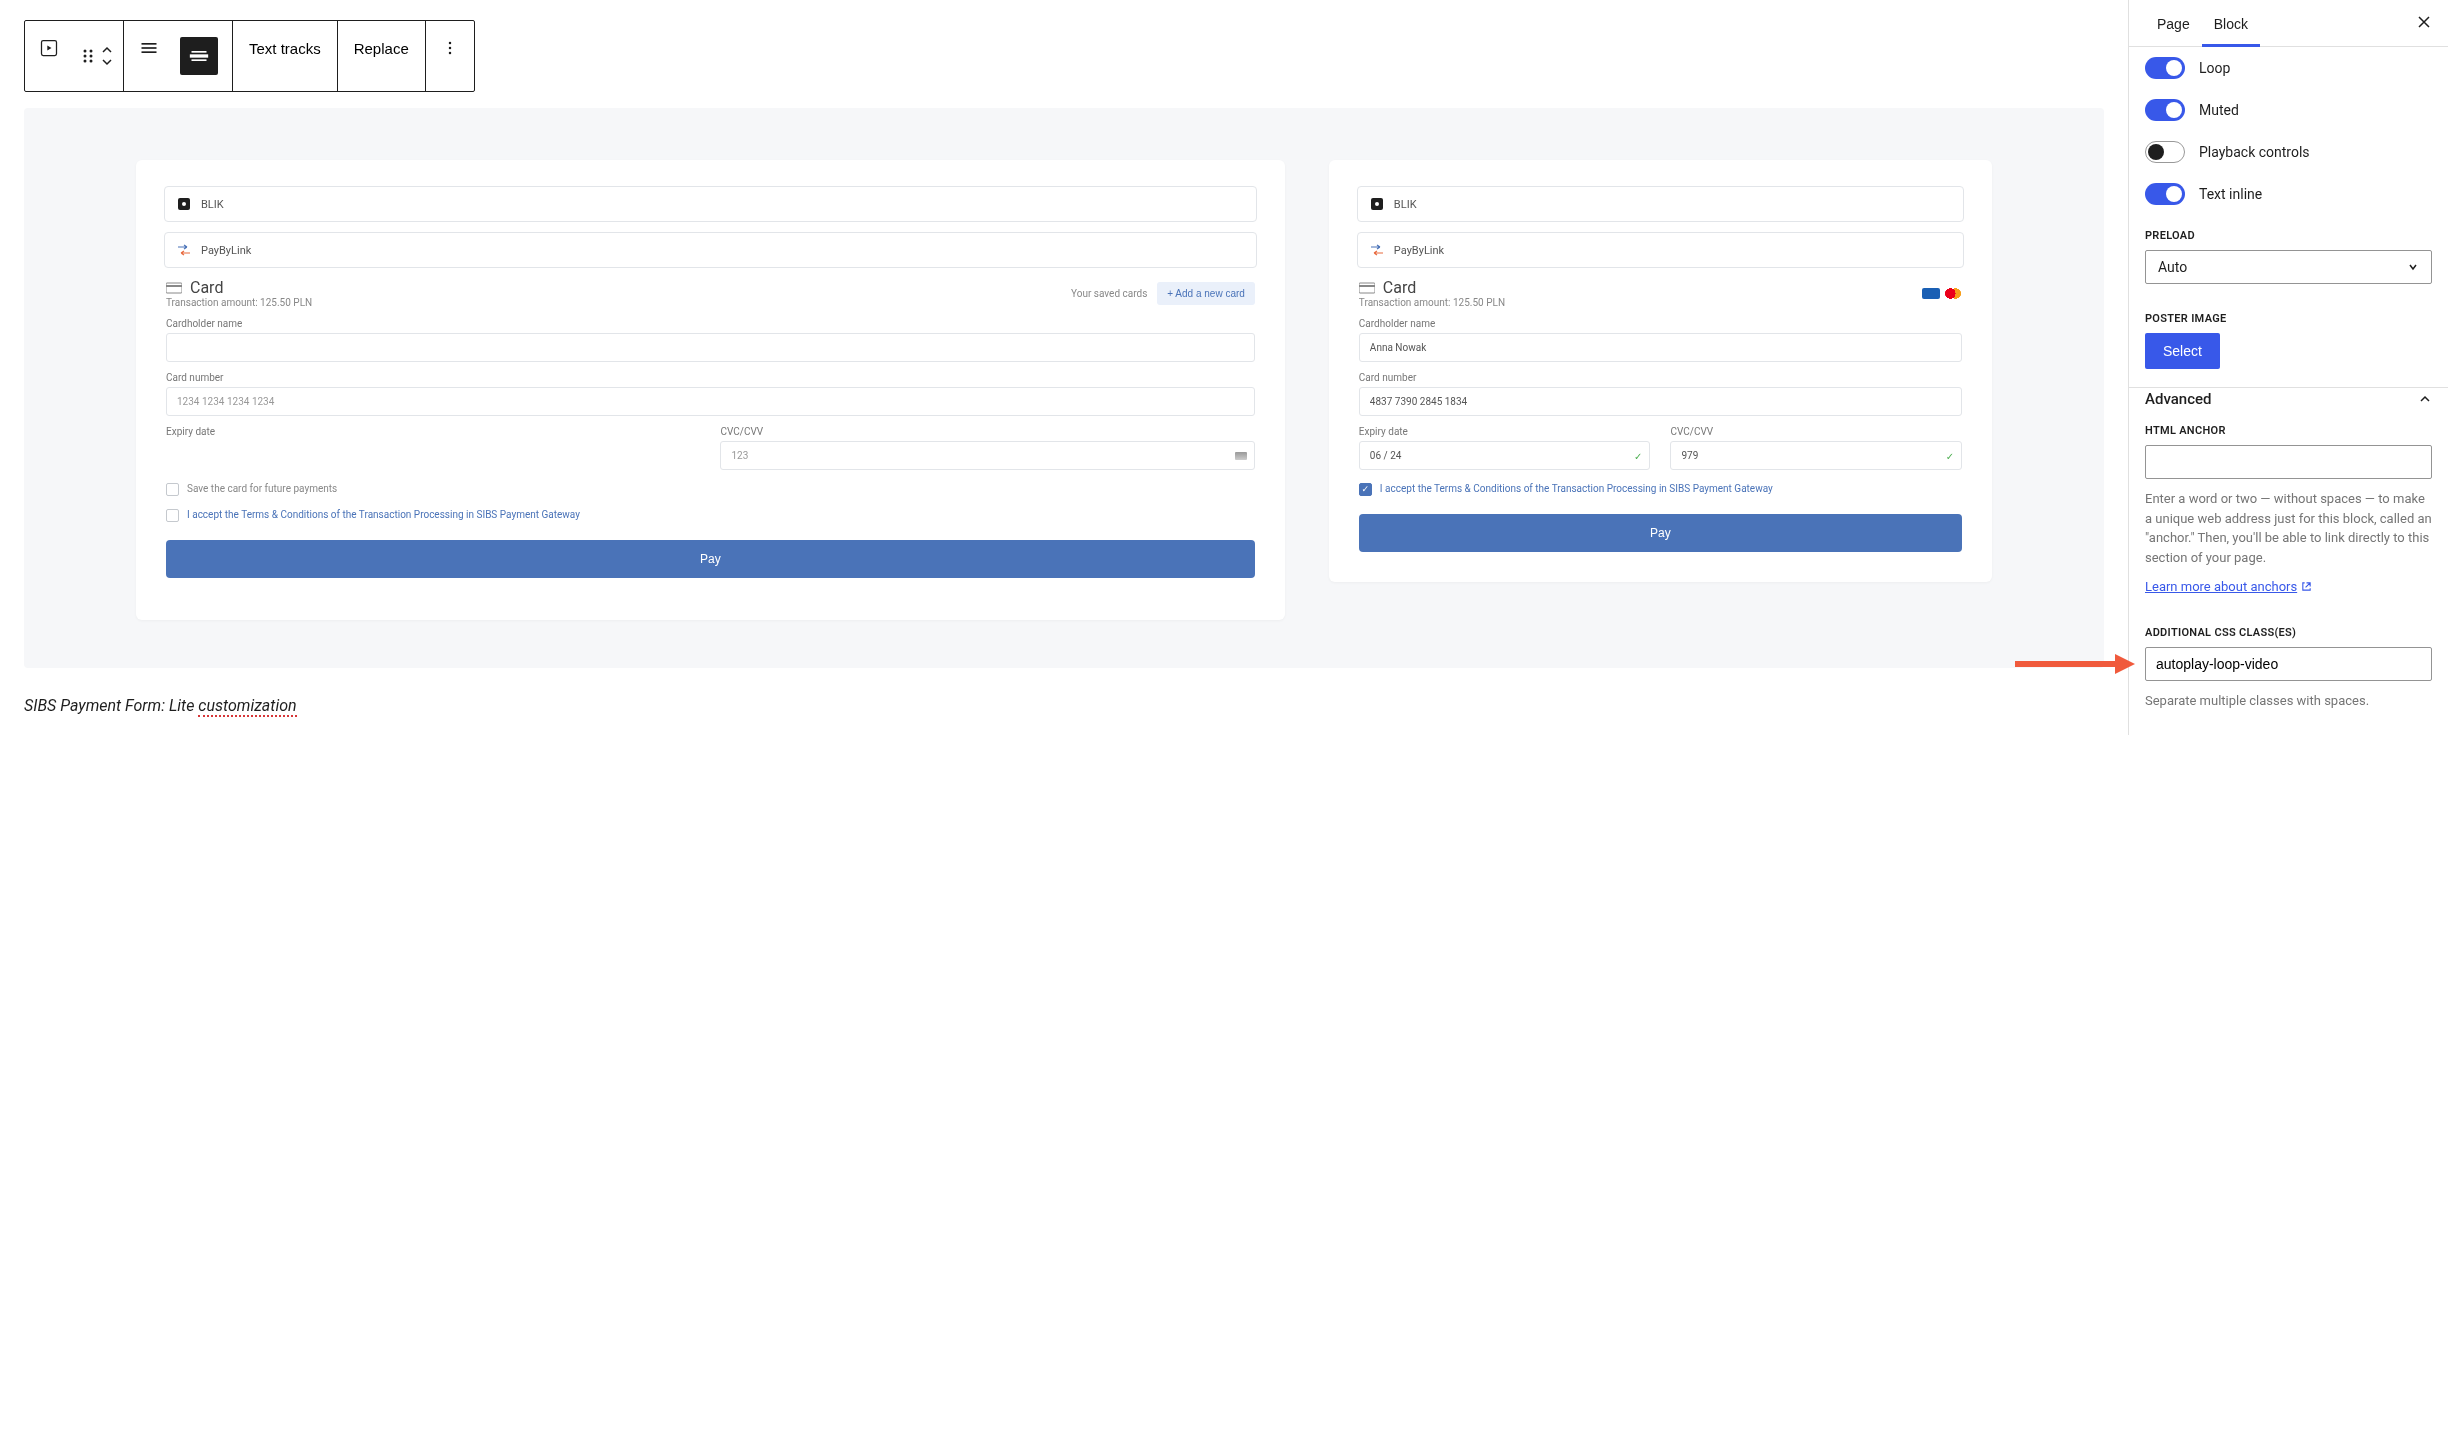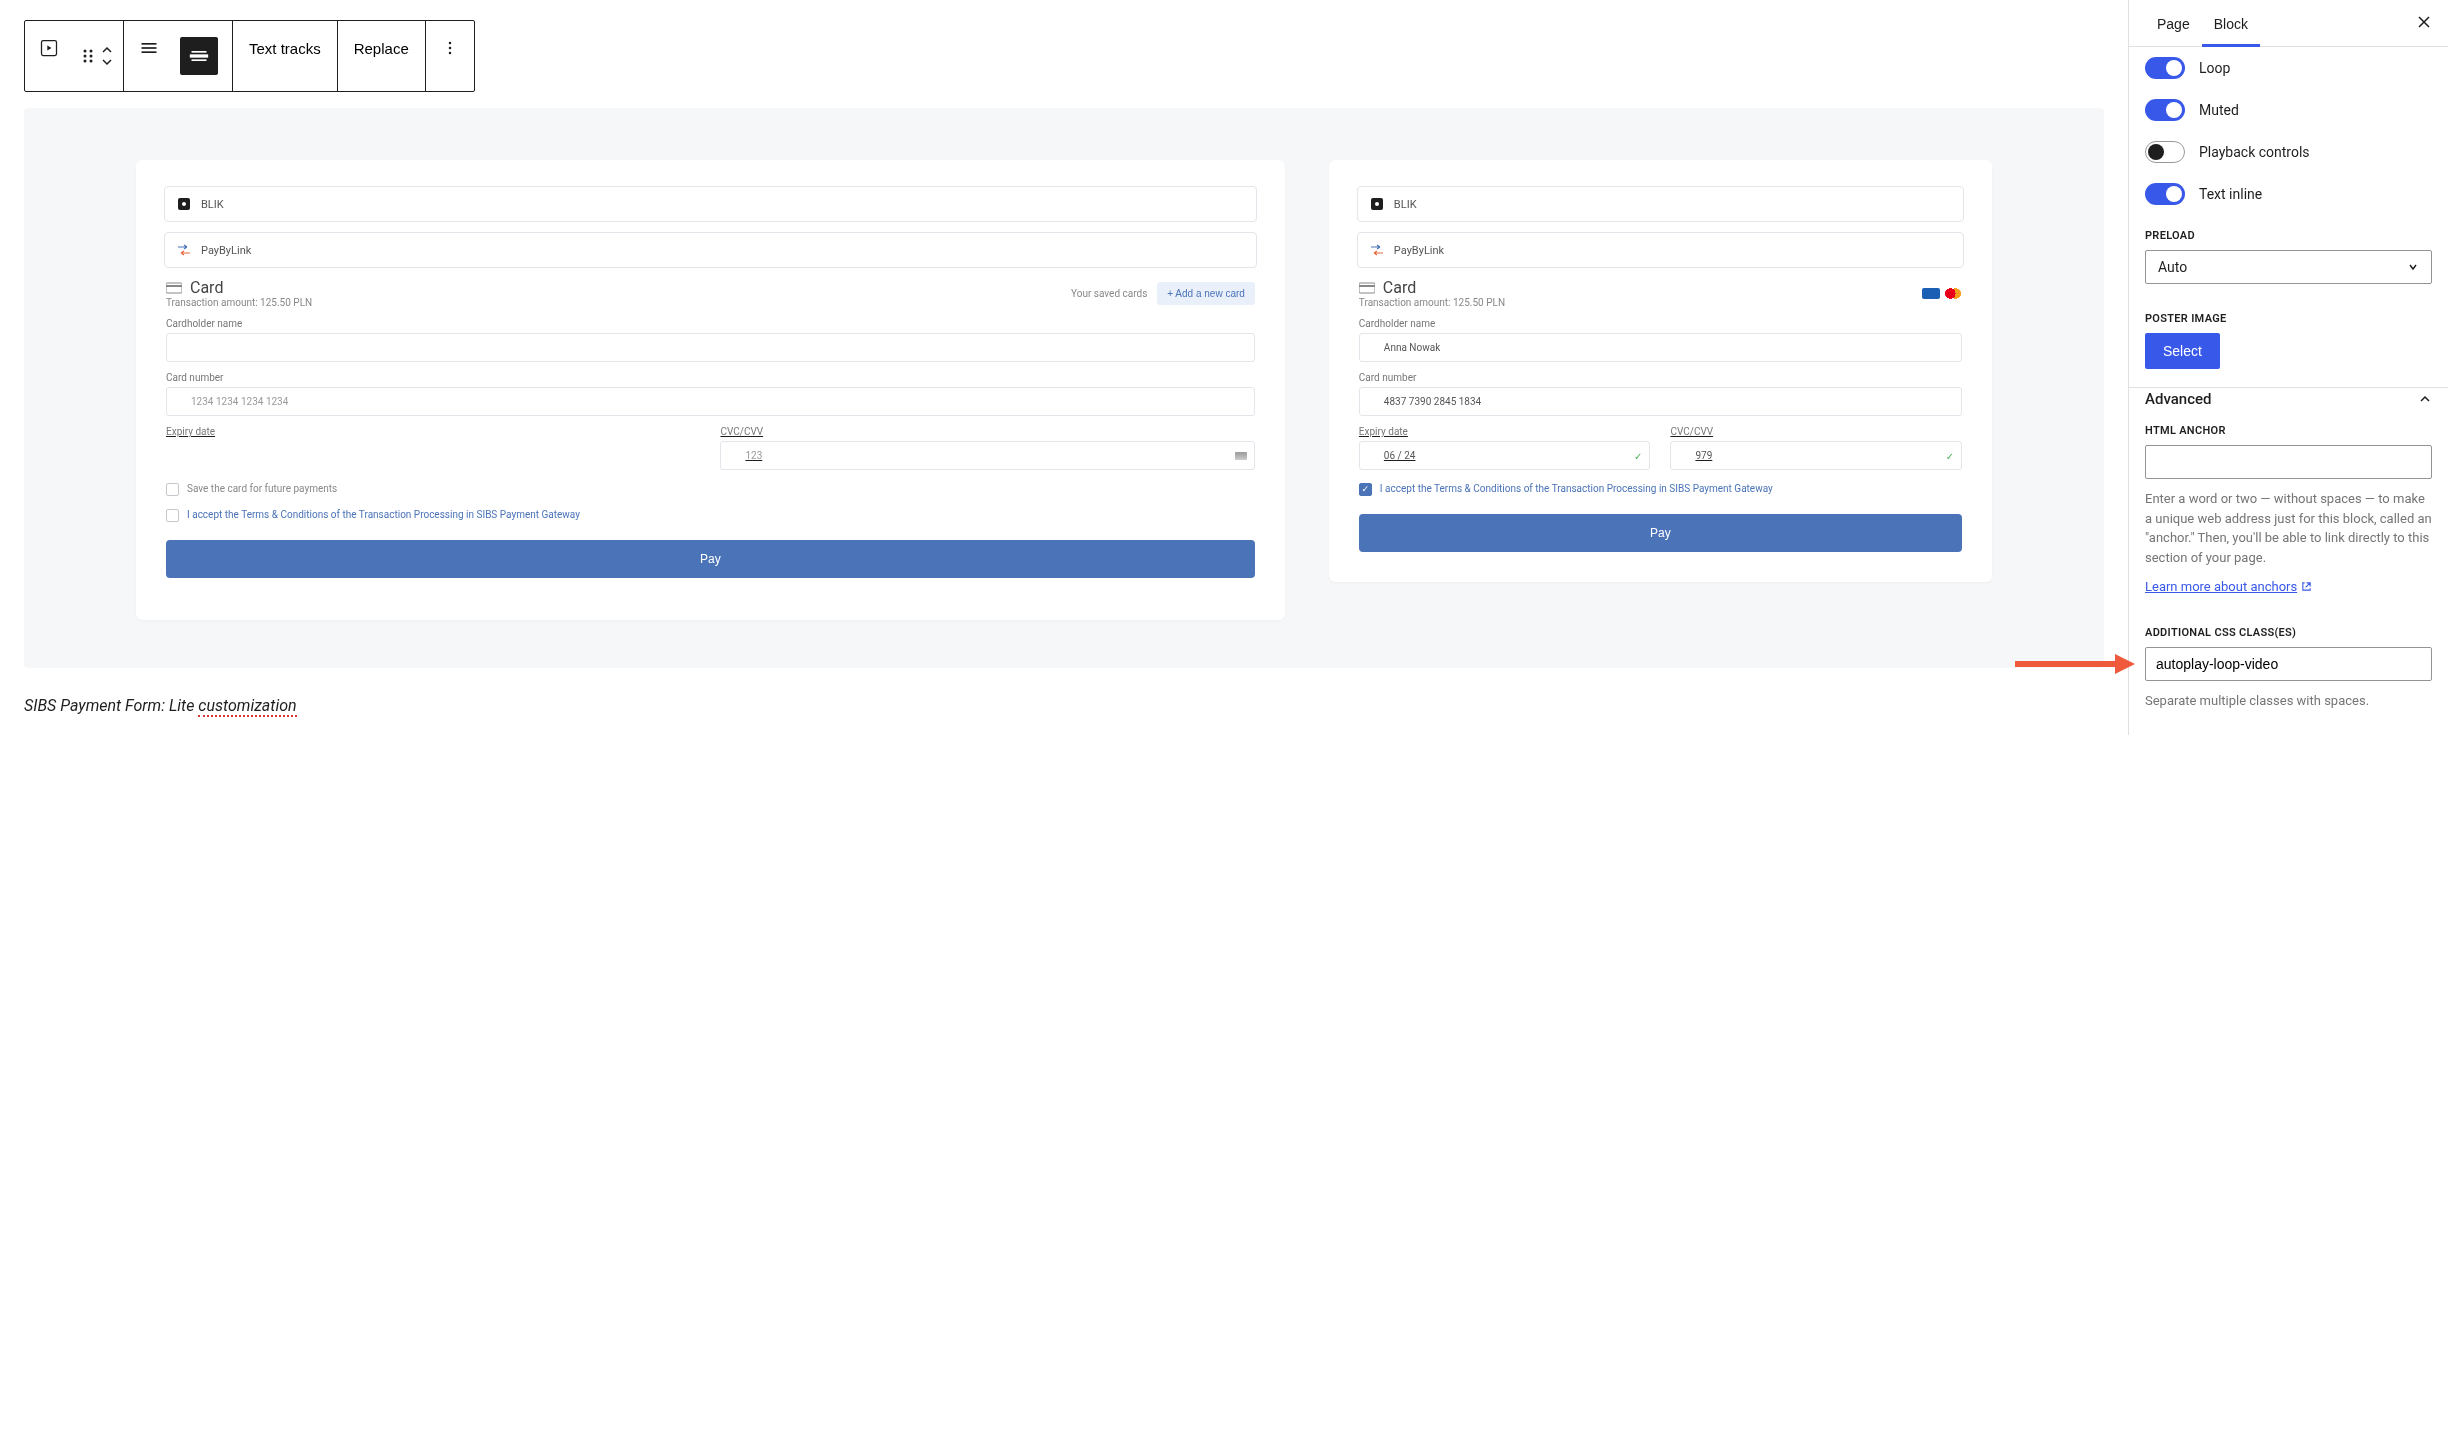--- a/index.html
+++ b/index.html
@@ -35,23 +35,23 @@
 .pay-section-head { display: flex; align-items: center; justify-content: space-between; margin-bottom: 8px; }
 .pay-section-title { display: flex; align-items: center; gap: 8px; font-size: 16px; color: #444; }
 .card-brands { display: flex; gap: 4px; }
 .card-brand { width: 18px; height: 11px; border-radius: 2px; }
 .tx-amount { font-size: 10px; color: #888; }
 .saved-add { display: flex; align-items: center; gap: 10px; font-size: 10px; }
 .saved-label { color: #888; }
 .add-card-btn { background: #eaf0fa; color: #4a73b8; border: none; padding: 6px 10px; border-radius: 3px; font-size: 10px; }
 
 .field-label { font-size: 10px; color: #777; margin: 10px 0 4px; }
-.field-input { width: 100%; border: 1px solid #e2e5e9; border-radius: 3px; padding: 8px 24px; font-size: 10px; color: #999; background: #fff; }
+.field-input { width: 100%; border: 1px solid #e2e5e9; border-radius: 3px; padding: 8px 10px; font-size: 10px; color: #999; background: #fff; }
 .field-input.filled { color: #555; }
-.field-row { display: flex; gap: 20px; text-decoration: underline; }
+.field-row { display: flex; gap: 20px; }
 .field-col { flex: 1; position: relative; }
 .field-check { position: absolute; right: 8px; top: 50%; transform: translateY(-50%); color: #4caf50; font-size: 10px; }
 .card-chip { position: absolute; right: 8px; top: 50%; transform: translateY(-50%); width: 12px; height: 8px; background: linear-gradient(#999,#ccc); border-radius: 1px; }
 
 .checkbox-row { display: flex; align-items: flex-start; gap: 8px; margin: 12px 0; font-size: 10px; color: #4a73b8; line-height: 1.4; }
 .checkbox-row.gray { color: #888; }
 .checkbox-box { width: 13px; height: 13px; border: 1px solid #c5c9ce; border-radius: 2px; flex-shrink: 0; margin-top: 1px; }
 .checkbox-box.checked { background: #4a73b8; border-color: #4a73b8; display: flex; align-items: center; justify-content: center; color: #fff; font-size: 9px; }
 
 .pay-button { width: 100%; background: #4a73b8; color: #fff; border: none; padding: 12px; border-radius: 4px; font-size: 12px; margin-top: 6px; }

